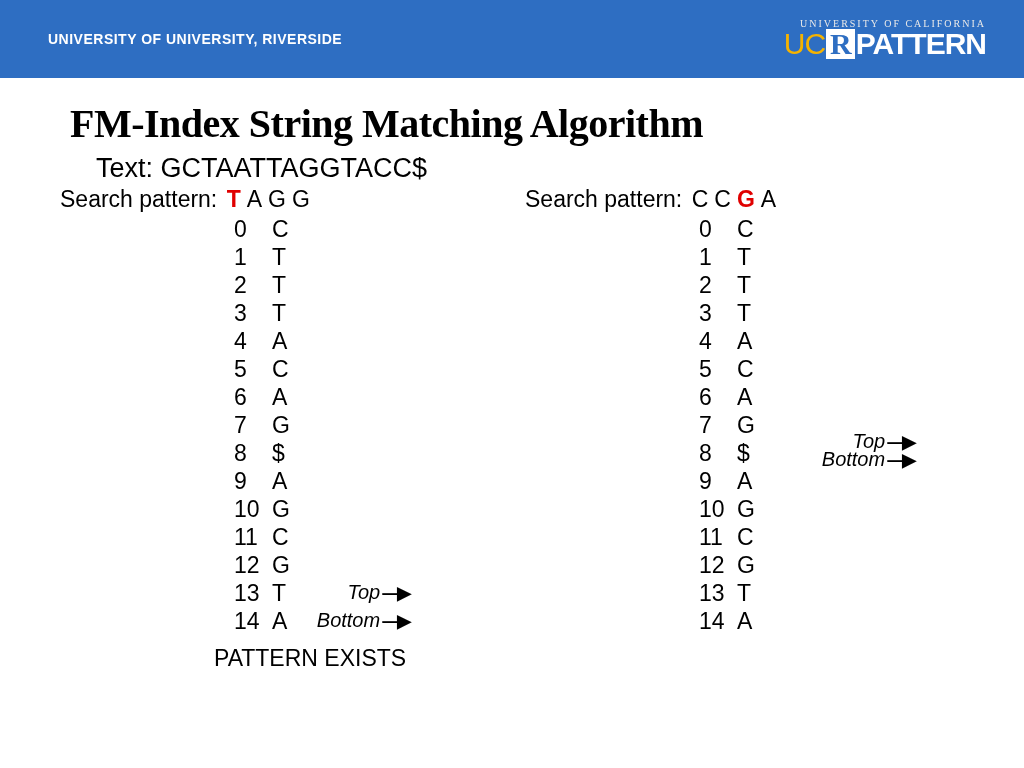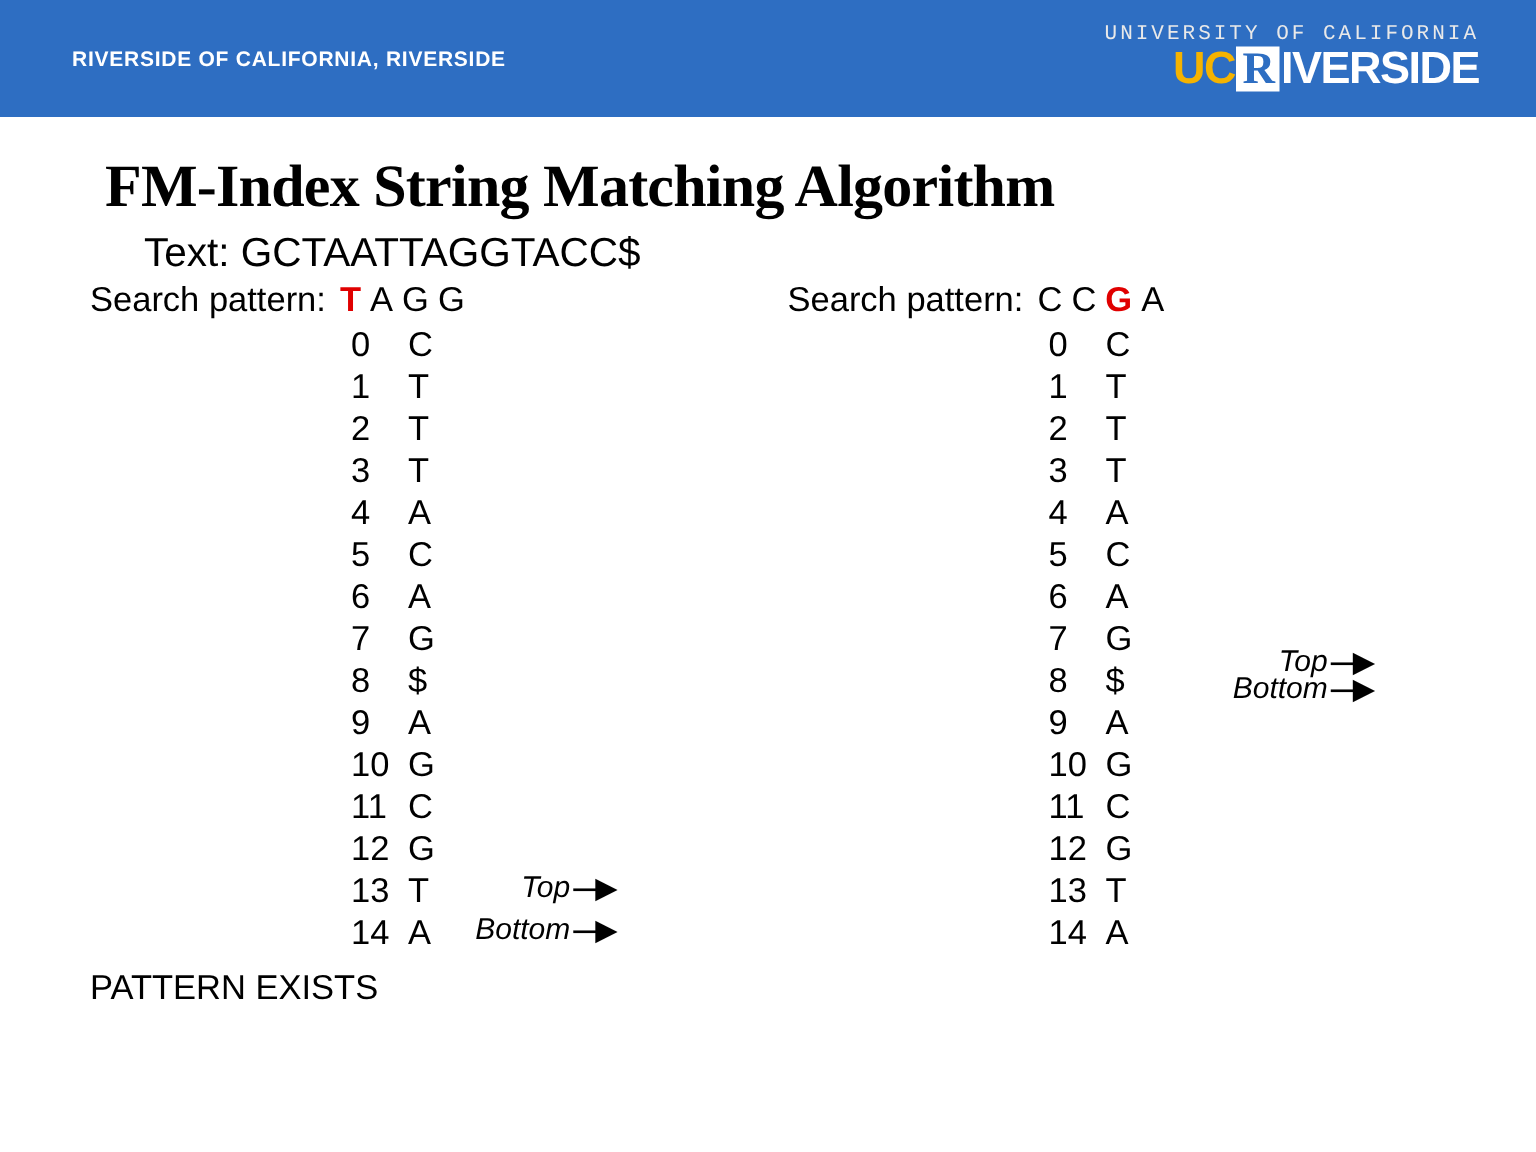--- a/index.html
+++ b/index.html
@@ -27,33 +27,33 @@
     font-weight: bold;
     font-family: "Arial Narrow", Arial, sans-serif;
     letter-spacing: 0.5px;
     font-size: 14px;
   }
   .header-right {
     text-align: right;
   }
   .header-small {
     color: #e9e9e9;
-    font-size: 14px;
+    font-size: 10px;
     letter-spacing: 2px;
-    font-family: Liberation Mono, monospace;
+    font-family: Liberation Serif, serif;
     margin-bottom: -2px;
   }
   .logo {
     color: #fff;
     font-weight: bold;
     font-size: 30px;
     font-family: Arial, sans-serif;
     letter-spacing: -1px;
   }
-  .logo .uc { color: #f5b300; font-weight: 700; }
+  .logo .uc { color: #f5b300; font-weight: 400; }
   .logo .r {
     color: #2e6ec2;
     background: #fff;
     padding: 0 4px;
     margin: 0 1px;
     display: inline-block;
     line-height: 1;
     font-family: "Times New Roman", serif;
     font-weight: 900;
   }
@@ -106,20 +106,21 @@
   .ptr .arrow {
     font-style: normal;
     font-weight: bold;
     margin-left: 2px;
     letter-spacing: -3px;
     font-size: 18px;
   }
   .result {
     font-size: 23px;
     margin-top: 10px;
+    margin-left: 154px;
     line-height: 1.2;
     max-width: 280px;
   }
   .col.right .result { margin-left: 120px; }
   .seal {
     position: absolute;
     right: -90px;
     bottom: -90px;
     width: 520px;
     height: 520px;
@@ -127,25 +128,25 @@
     opacity: 0.07;
     pointer-events: none;
     z-index: -1;
   }
   .seal svg { width: 100%; height: 100%; }
 </style>
 </head>
 <body>
 
 <div class="header">
-  <div class="header-left">RIVERSIDE OF CALIFORNIA, RIVERSIDE</div>
+  <div class="header-left">UNIVERSITY OF UNIVERSITY, RIVERSIDE</div>
   <div class="header-right">
     <div class="header-small">UNIVERSITY OF CALIFORNIA</div>
     <div class="logo">
-      <span class="uc">UC</span><span class="r">R</span><span>IVERSIDE</span>
+      <span class="uc">UC</span><span class="r">R</span><span>PATTERN</span>
     </div>
   </div>
 </div>
 
 <div class="title">FM-Index String Matching Algorithm</div>
 <div class="subtitle">Text: GCTAATTAGGTACC$</div>
 
 <div class="columns">
 
   <div class="col left">

